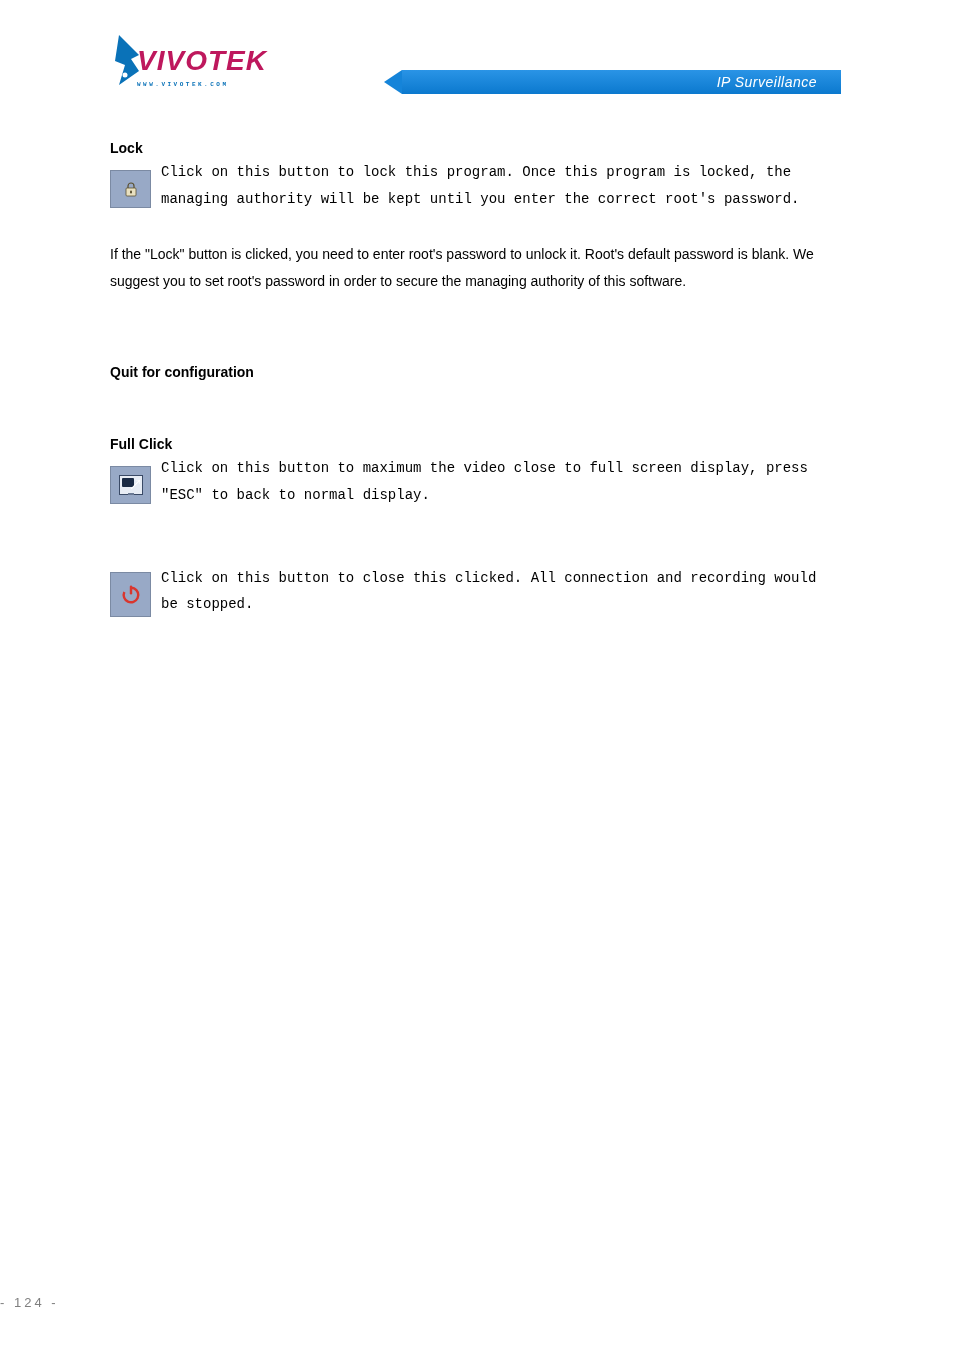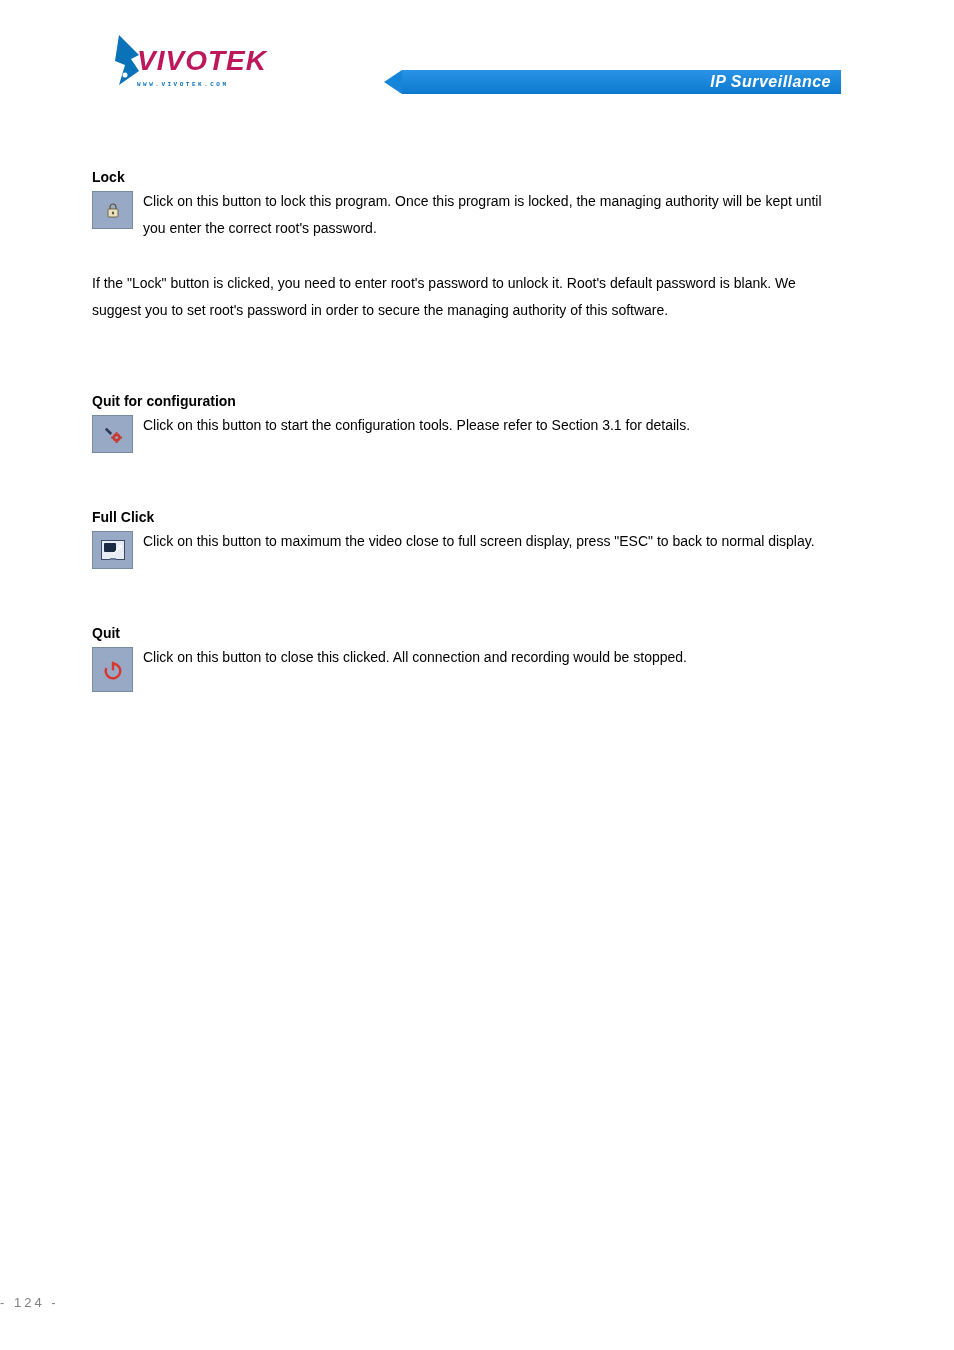--- a/index.html
+++ b/index.html
@@ -75,45 +75,45 @@
     top: 0;
     width: 0;
     height: 0;
     border-top: 12px solid transparent;
     border-bottom: 12px solid transparent;
     border-right: 18px solid #1584d9;
   }
   .blue-bar-label {
     color: #ffffff;
     font-style: italic;
-    font-weight: bold;
-    font-size: 16px;
-    margin-right: 10px;
+    font-weight: normal;
+    font-size: 14px;
+    margin-right: 24px;
     letter-spacing: 0.5px;
   }
   
   .content {
     position: absolute;
     top: 140px;
-    left: 92px;
+    left: 110px;
     right: 113px;
-    margin-top: 29px;
   }
   .item {
     margin-bottom: 26px;
   }
   .item-title {
     font-size: 14px;
     font-weight: bold;
     margin-bottom: 6px;
   }
   .item-body {
     display: flex;
-    align-items: flex-start;
+    align-items: center;
     gap: 10px;
+    font-family: Liberation Mono, monospace;
   }
   .icon-box {
     flex: 0 0 41px;
     width: 41px;
     height: 38px;
     background: #98a9c6;
     border: 1px solid #7b8aa3;
     box-sizing: border-box;
     display: flex;
     align-items: center;
@@ -210,34 +210,20 @@
         <div class="desc">Click on this button to lock this program. Once this program is locked, the managing authority will be kept until you enter the correct root's password.</div>
       </div>
     </div>
 
     <div class="note"> If the "Lock" button is clicked, you need to enter root's password to unlock it. Root's default password is blank. We suggest you to set root's password in order to secure the managing authority of this software.</div>
 
     <div class="spacer-l"></div>
 
     <div class="item">
       <div class="item-title">Quit for configuration</div>
-      <div class="item-body">
-        <div class="icon-box">
-          <svg class="config-icon-svg" viewBox="0 0 20 20">
-            <path d="M3 3 L9 9 L7 11 L1 5 Z" fill="#2a3a55"></path>
-            <circle cx="14" cy="14" r="4.5" fill="#c83a2e"></circle>
-            <circle cx="14" cy="14" r="1.6" fill="#98a9c6"></circle>
-            <rect x="12.8" y="8" width="2.4" height="2" fill="#c83a2e"></rect>
-            <rect x="12.8" y="18" width="2.4" height="2" fill="#c83a2e"></rect>
-            <rect x="8" y="12.8" width="2" height="2.4" fill="#c83a2e"></rect>
-            <rect x="18" y="12.8" width="2" height="2.4" fill="#c83a2e"></rect>
-          </svg>
-        </div>
-        <div class="desc">Click on this button to start the configuration tools. Please refer to Section 3.1 for details.</div>
-      </div>
     </div>
 
     <div style="height:30px"></div>
 
     <div class="item">
       <div class="item-title">Full Click</div>
       <div class="item-body">
         <div class="icon-box">
           <span class="fullscreen-icon-wrap">
             <span class="fullscreen-inner"></span>
@@ -247,21 +233,20 @@
             <span class="fullscreen-stand"></span>
           </span>
         </div>
         <div class="desc">Click on this button to maximum the video close to full screen display, press "ESC" to back to normal display.</div>
       </div>
     </div>
 
     <div style="height:30px"></div>
 
     <div class="item">
-      <div class="item-title">Quit</div>
       <div class="item-body">
         <div class="icon-box" style="height:45px">
           <svg width="22" height="22" viewBox="0 0 22 22">
             <circle cx="11" cy="12" r="7.3" fill="none" stroke="#d9362e" stroke-width="2.4" stroke-dasharray="34 8" transform="rotate(-65 11 12)"></circle>
             <rect x="9.8" y="2.5" width="2.4" height="9" rx="1.2" fill="#d9362e"></rect>
           </svg>
         </div>
         <div class="desc">Click on this button to close this clicked. All connection and recording would be stopped.</div>
       </div>
     </div>

